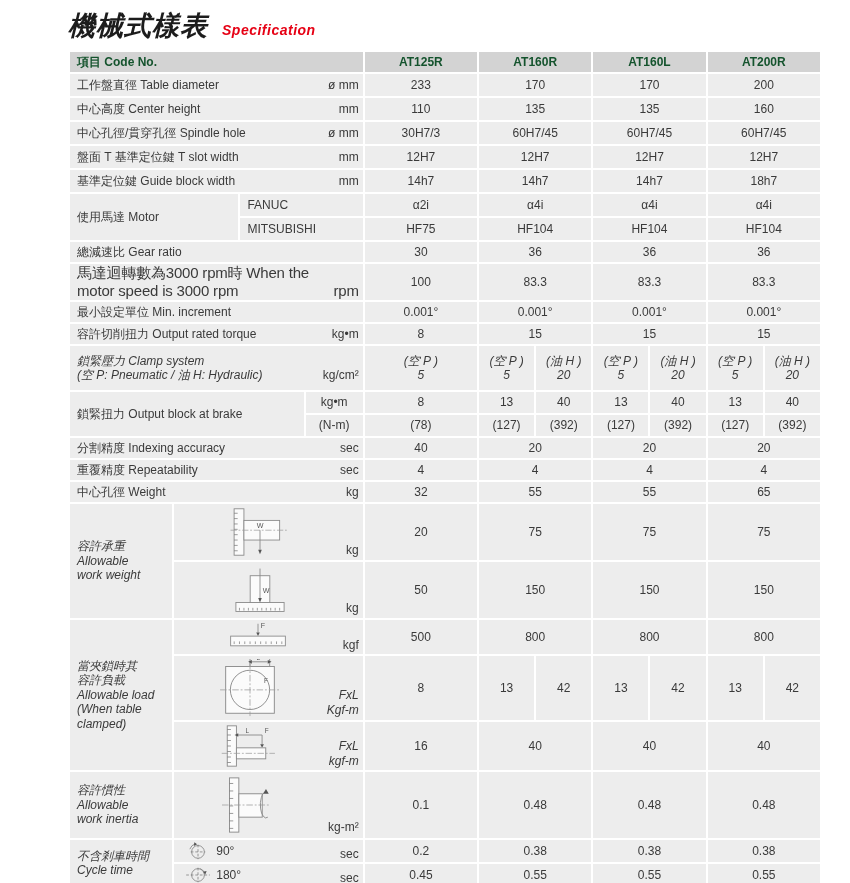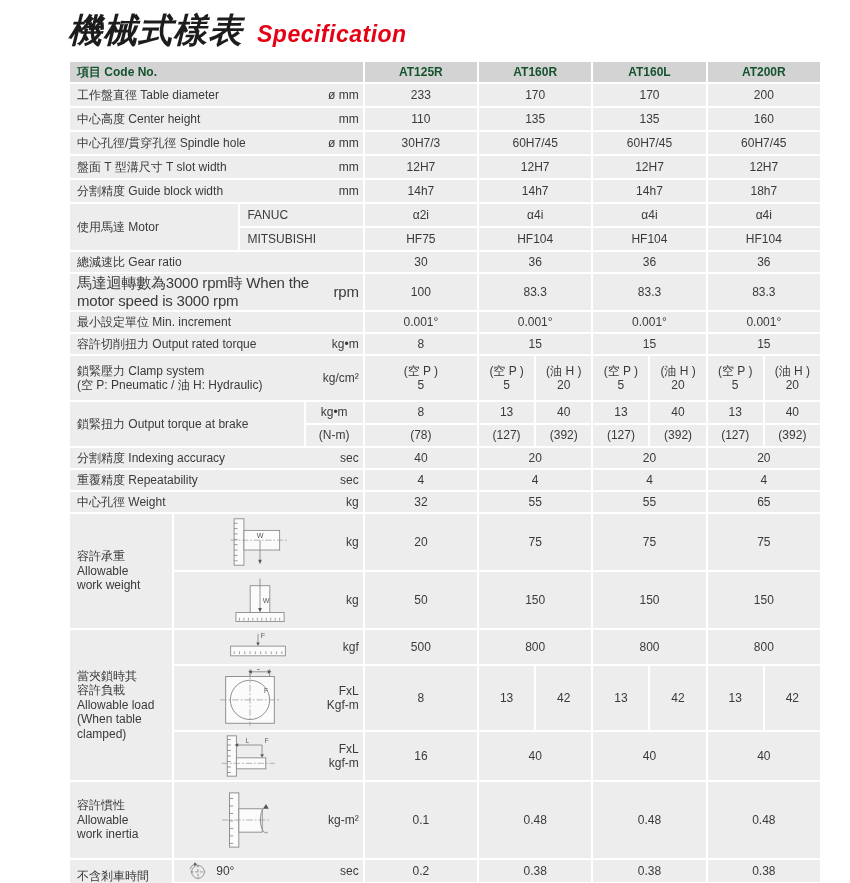--- a/index.html
+++ b/index.html
@@ -6,40 +6,40 @@
     --accent-red:#e60014;
     --header-bg:#d3d3d3;
     --cell-bg:#ededed;
     --page-bg:#ffffff;
     --text:#3a3a3a;
   }
   html,body{margin:0;padding:0;background:var(--page-bg);}
   body{width:850px;height:883px;font-family:"Liberation Sans",sans-serif;color:var(--text);overflow:hidden;}
   .page{padding:6px 26px 0 68px;}
   .title-row{display:flex;align-items:baseline;gap:14px;margin:2px 0 6px 0;}
-  .title-zh{font-size:34px;font-weight:bold;font-style:italic;color:#1c1c1c;letter-spacing:1px;}
-  .title-en{font-size:23px;font-weight:bold;font-style:italic;color:var(--accent-red);letter-spacing:.5px;}
+  .title-zh{font-size:27px;font-weight:bold;font-style:italic;color:#1c1c1c;letter-spacing:1px;}
+  .title-en{font-size:14px;font-weight:bold;font-style:italic;color:var(--accent-red);letter-spacing:.5px;}
   table{border-collapse:separate;border-spacing:2px;table-layout:fixed;width:754px;font-size:12px;}
   td{background:var(--cell-bg);padding:0 4px;text-align:center;vertical-align:middle;line-height:1.2;overflow:hidden;}
   tr.hdr td{background:var(--header-bg);font-weight:bold;color:#14532d;}
   td.lbl{text-align:left;padding-left:7px;}
-  .lu{display:flex;align-items:center;justify-content:space-between;width:100%;}
+  .lu{display:flex;align-items:flex-end;justify-content:space-between;width:100%;}
   .unit{text-align:right;white-space:nowrap;padding-left:4px;}
-  .pre{white-space:pre-line;}
+  .pre{white-space:pre-line;font-style:italic;}
   .small{font-size:15px;letter-spacing:-0.2px;}
   .diag-wrap{flex:1;display:flex;justify-content:center;align-items:center;}
   svg{display:block;}
   svg .ln{stroke:#8a8a8a;stroke-width:1;fill:none;}
   svg .shape{stroke:#8a8a8a;stroke-width:1;fill:#fbfbfb;}
   svg .cl{stroke:#9a9a9a;stroke-width:.8;fill:none;stroke-dasharray:7 2 2 2;}
   svg .thin{stroke:#777;stroke-width:.8;fill:none;}
   svg .ah{fill:#555;stroke:none;}
   svg text{font-family:"Liberation Sans",sans-serif;font-size:8px;fill:#555;}
   .h20{height:20px}.h22{height:22px}.h21{height:21px}.h44{height:44px}
-  .h56{height:56px}.h34{height:34px}.h64{height:64px}.h48{height:48px}.h66{height:76px}
+  .h56{height:56px}.h34{height:34px}.h64{height:64px}.h48{height:48px}.h66{height:66px}
   .bottom-rule{width:754px;height:2px;background:#c9c9c9;margin-top:1px;}
 </style>
 </head>
 <body>
 
 <div class="page">
 
   <div class="title-row">
     <span class="title-zh">機械式樣表</span>
     <span class="title-en">Specification</span>
@@ -102,33 +102,33 @@
             </div>
           </td>
       <td colspan="2">30H7/3</td>
       <td colspan="2">60H7/45</td>
       <td colspan="2">60H7/45</td>
       <td colspan="2">60H7/45</td>
     </tr>
     <tr class="h22">
       <td colspan="4" class="lbl">
             <div class="lu">
-        <span>盤面 T 型溝尺寸 T slot width</span>
+        <span>盤面 T 基準定位鍵 T slot width</span>
         <span class="unit">mm</span>
             </div>
           </td>
       <td colspan="2">12H7</td>
       <td colspan="2">12H7</td>
       <td colspan="2">12H7</td>
       <td colspan="2">12H7</td>
     </tr>
     <tr class="h22">
       <td colspan="4" class="lbl">
             <div class="lu">
-        <span>分割精度 Guide block width</span>
+        <span>基準定位鍵 Guide block width</span>
         <span class="unit">mm</span>
             </div>
           </td>
       <td colspan="2">14h7</td>
       <td colspan="2">14h7</td>
       <td colspan="2">14h7</td>
       <td colspan="2">18h7</td>
     </tr>
 
     <tr class="h22">
@@ -204,21 +204,21 @@
 5</td>
       <td class="pre">(油 H )
 20</td>
       <td class="pre">(空 P )
 5</td>
       <td class="pre">(油 H )
 20</td>
     </tr>
 
     <tr class="h21">
-      <td colspan="3" rowspan="2" class="lbl">鎖緊扭力 Output torque at brake</td>
+      <td colspan="3" rowspan="2" class="lbl">鎖緊扭力 Output block at brake</td>
       <td>kg•m</td>
       <td colspan="2">8</td>
       <td>13</td>
       <td>40</td>
       <td>13</td>
       <td>40</td>
       <td>13</td>
       <td>40</td>
     </tr>
     <tr class="h21">

